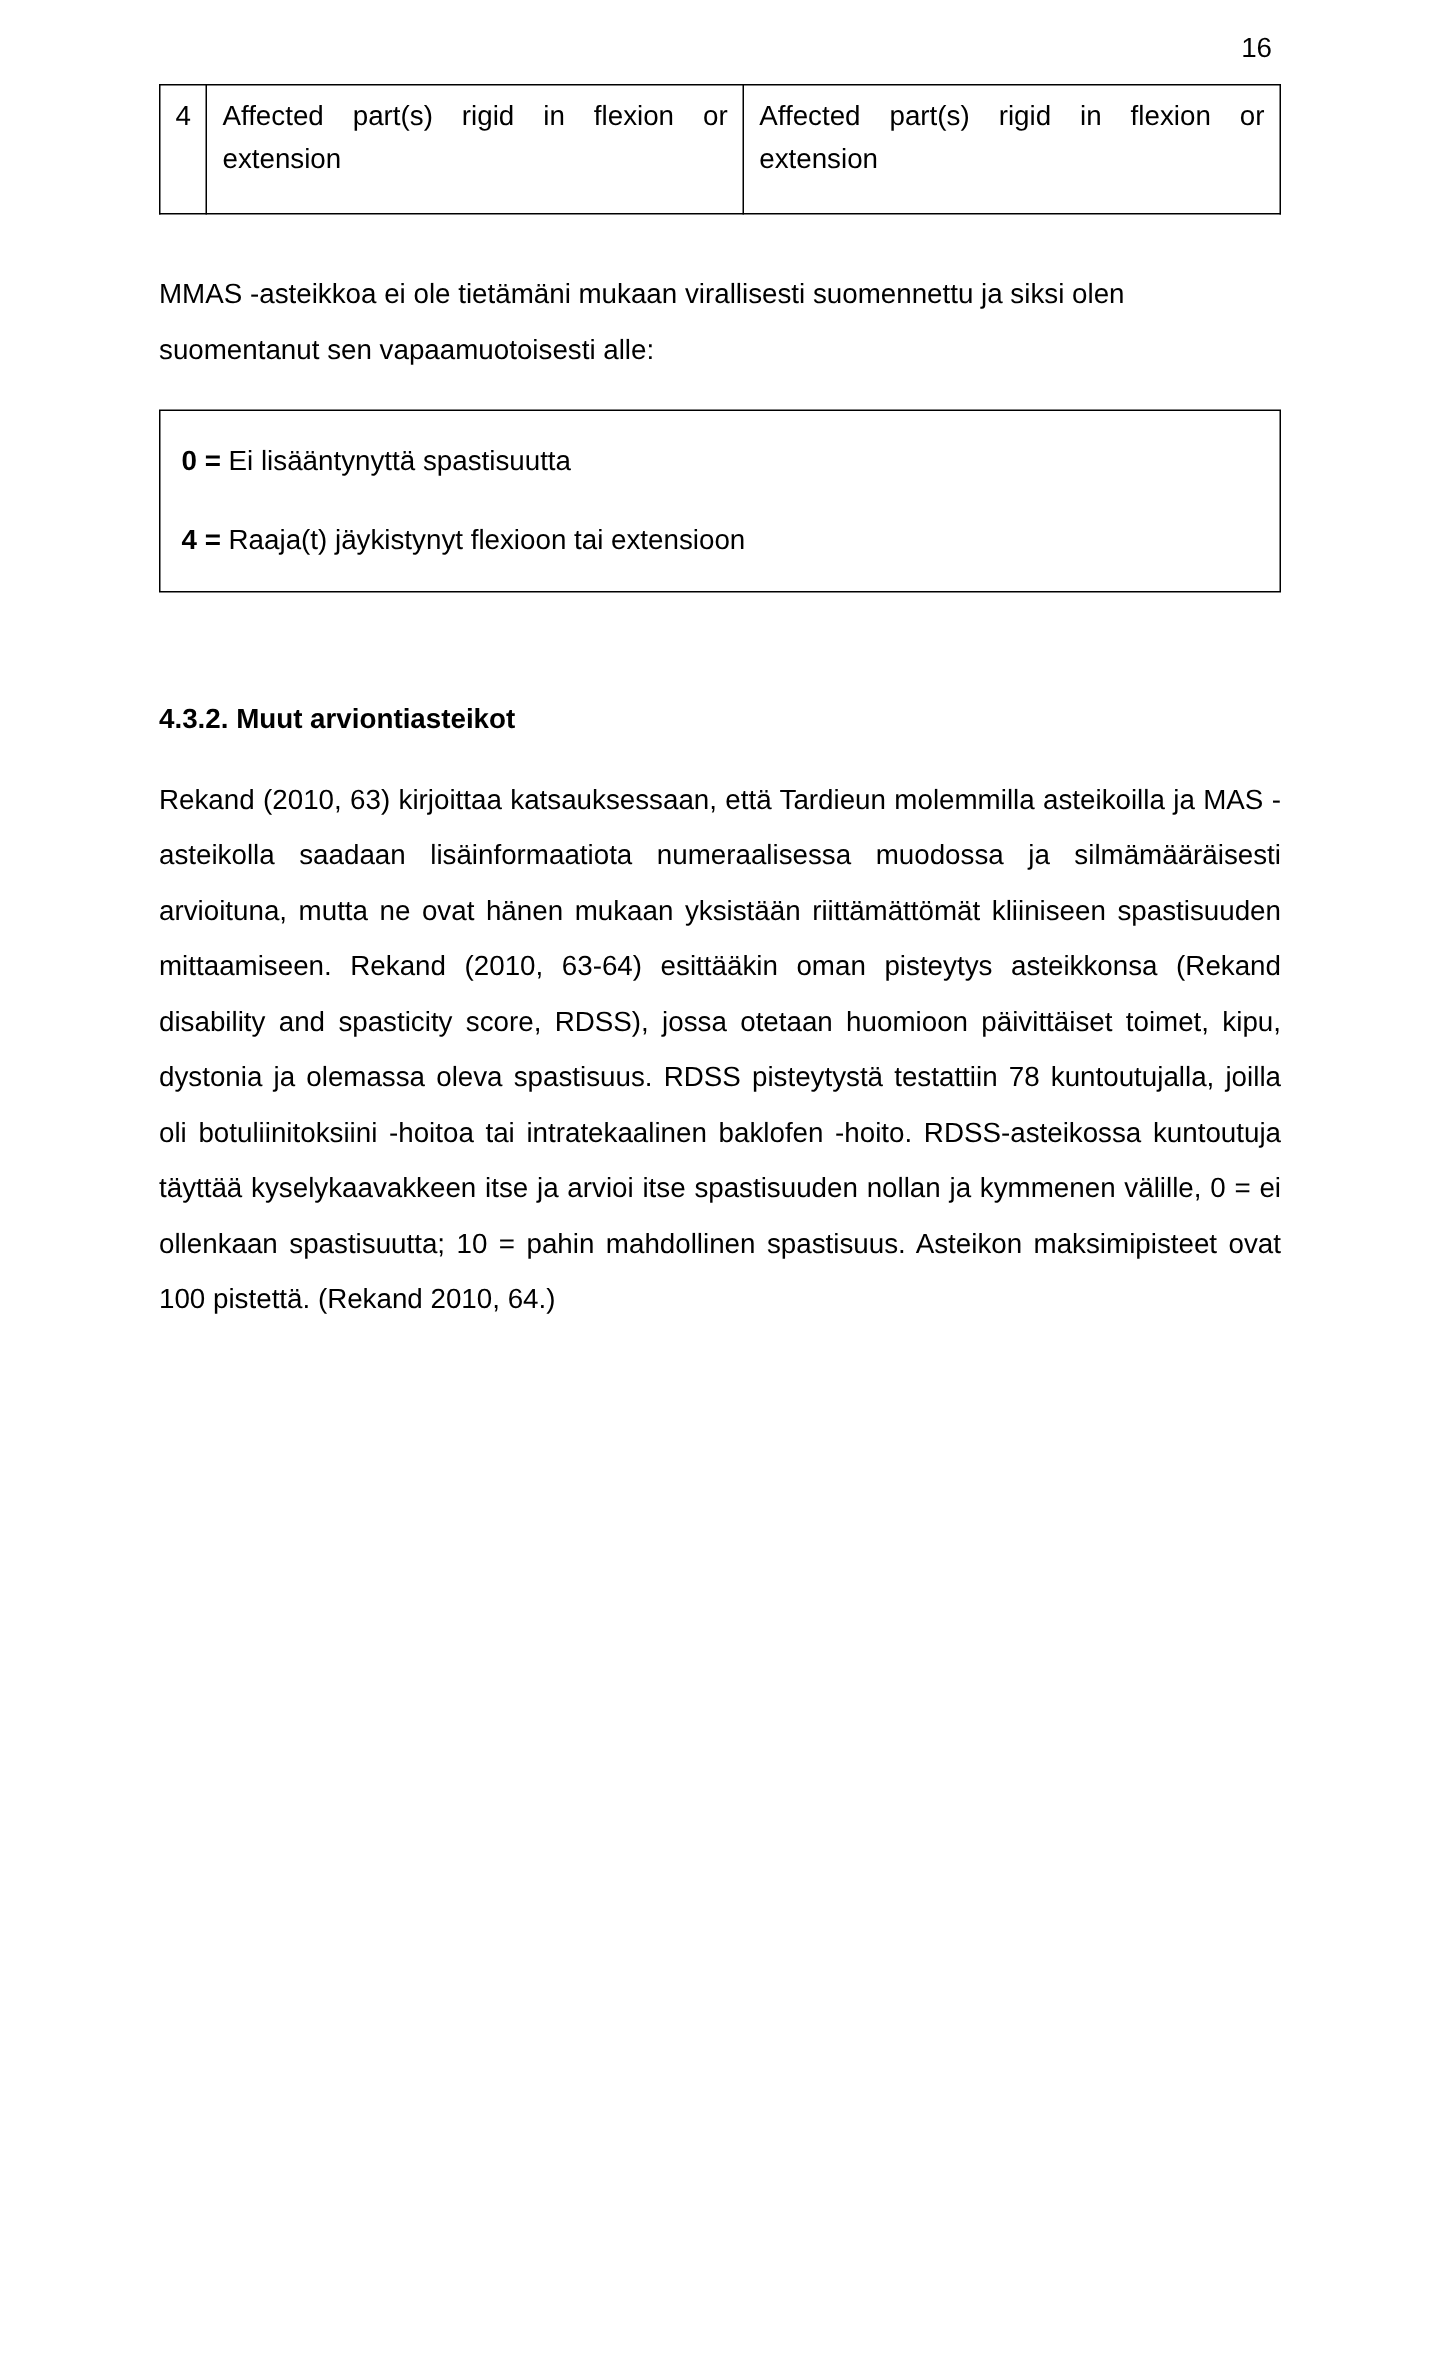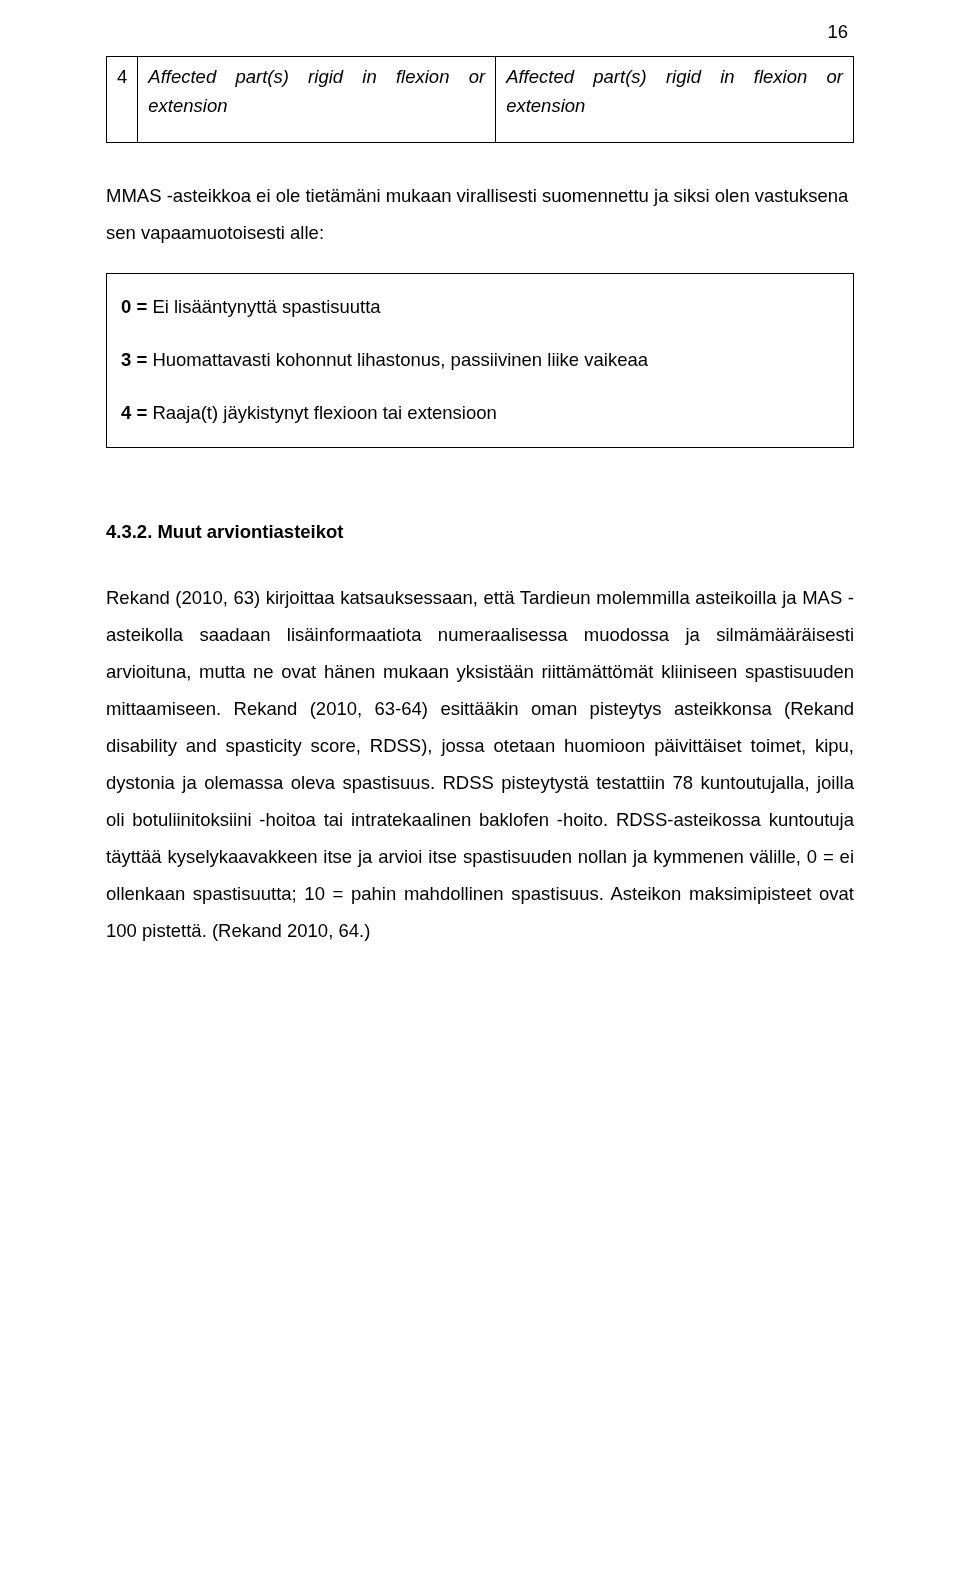--- a/index.html
+++ b/index.html
@@ -36,21 +36,20 @@
     padding: 6px 10px 22px 10px;
   }
   table.rigid td.num {
     width: 34px;
     text-align: left;
   }
   table.rigid td.txt {
     width: 50%;
     text-align: justify;
     text-justify: inter-word;
-    font-style: italic;
   }
   .intro {
     margin-top: 34px;
     margin-bottom: 22px;
     line-height: 2.0;
   }
   .scale-box {
     border: 1px solid #000;
     padding: 14px 14px 14px 14px;
     line-height: 2.0;
@@ -59,21 +58,21 @@
     margin: 4px 0 16px 0;
     text-align: justify;
     text-justify: inter-word;
   }
   .scale-item-first {
     margin: 0 0 16px 0;
   }
   .section-heading {
     font-weight: bold;
     margin-top: 70px;
-    margin-bottom: 32px;
+    margin-bottom: 20px;
   }
   .body-para {
     text-align: justify;
     text-justify: inter-word;
     line-height: 2.0;
   }
   .bold-inline {
     font-weight: bold;
   }
 </style>
@@ -93,28 +92,25 @@
         <span>extension</span>
       </td>
       <td class="txt">
         <span>Affected part(s) rigid in flexion or</span>
         <span>extension</span>
       </td>
     </tr>
   </tbody>
     </table>
 
-  <p class="intro">MMAS -asteikkoa ei ole tietämäni mukaan virallisesti suomennettu ja siksi olen vastuksena sen vapaamuotoisesti alle:</p>
+  <p class="intro">MMAS -asteikkoa ei ole tietämäni mukaan virallisesti suomennettu ja siksi olen suomentanut sen vapaamuotoisesti alle:</p>
 
   <div class="scale-box">
     <p class="scale-item scale-item-first">
       <span class="bold-inline">0 = </span><span>Ei lisääntynyttä spastisuutta</span>
-    </p>
-    <p class="scale-item">
-      <span class="bold-inline">3 = </span><span>Huomattavasti kohonnut lihastonus, passiivinen liike vaikeaa</span>
     </p>
     <p class="scale-item" style="margin-bottom:2px;">
       <span class="bold-inline">4 = </span><span>Raaja(t) jäykistynyt flexioon tai extensioon</span>
     </p>
   </div>
 
   <p class="section-heading">4.3.2. Muut arviontiasteikot</p>
 
   <p class="body-para">Rekand (2010, 63) kirjoittaa katsauksessaan, että Tardieun molemmilla asteikoilla ja MAS -asteikolla saadaan lisäinformaatiota numeraalisessa muodossa ja silmämääräisesti arvioituna, mutta ne ovat hänen mukaan yksistään riittämättömät kliiniseen spastisuuden mittaamiseen. Rekand (2010, 63-64) esittääkin oman pisteytys asteikkonsa (Rekand disability and spasticity score, RDSS), jossa otetaan huomioon päivittäiset toimet, kipu, dystonia ja olemassa oleva spastisuus. RDSS pisteytystä testattiin 78 kuntoutujalla, joilla oli botuliinitoksiini -hoitoa tai intratekaalinen baklofen -hoito. RDSS-asteikossa kuntoutuja täyttää kyselykaavakkeen itse ja arvioi itse spastisuuden nollan ja kymmenen välille, 0 = ei ollenkaan spastisuutta; 10 = pahin mahdollinen spastisuus. Asteikon maksimipisteet ovat 100 pistettä. (Rekand 2010, 64.)</p>
 

